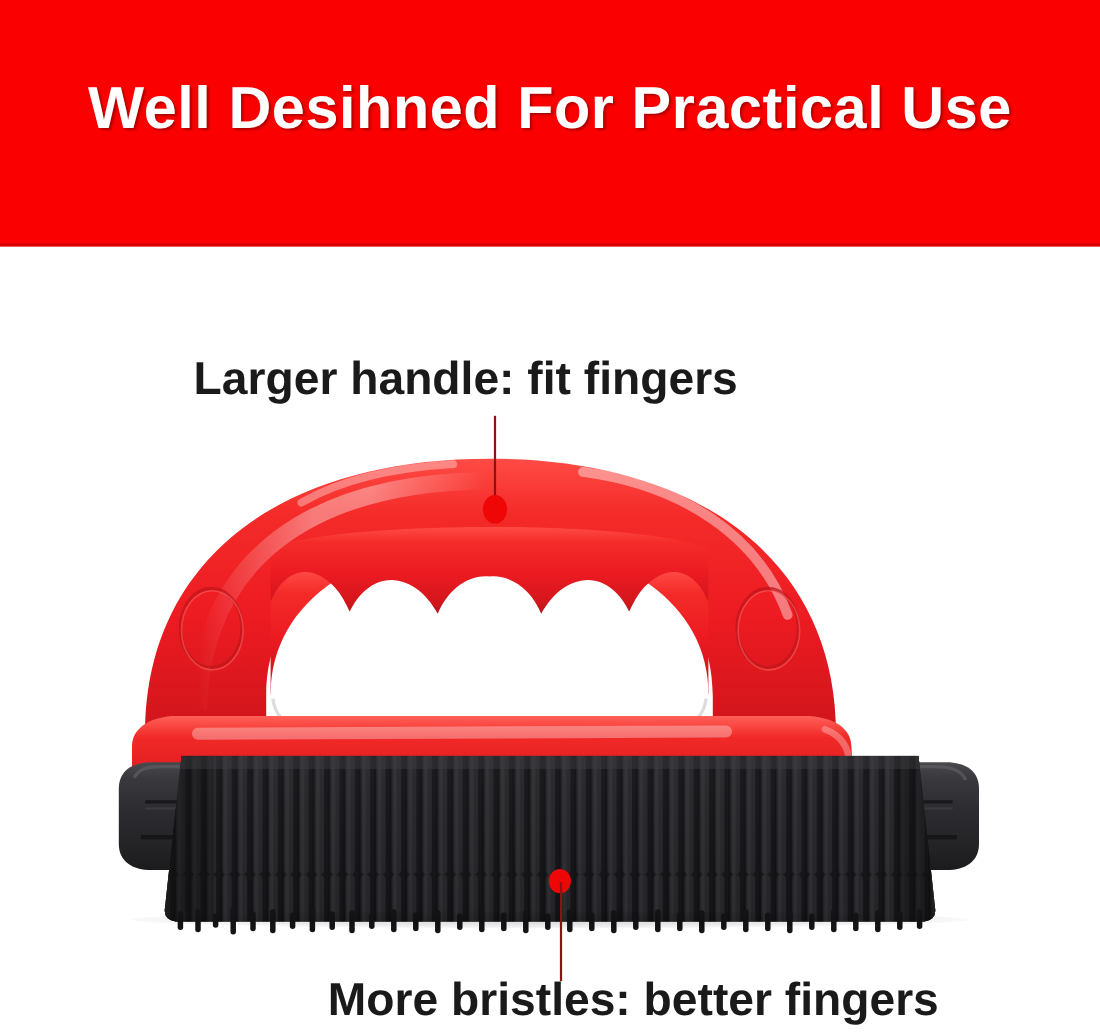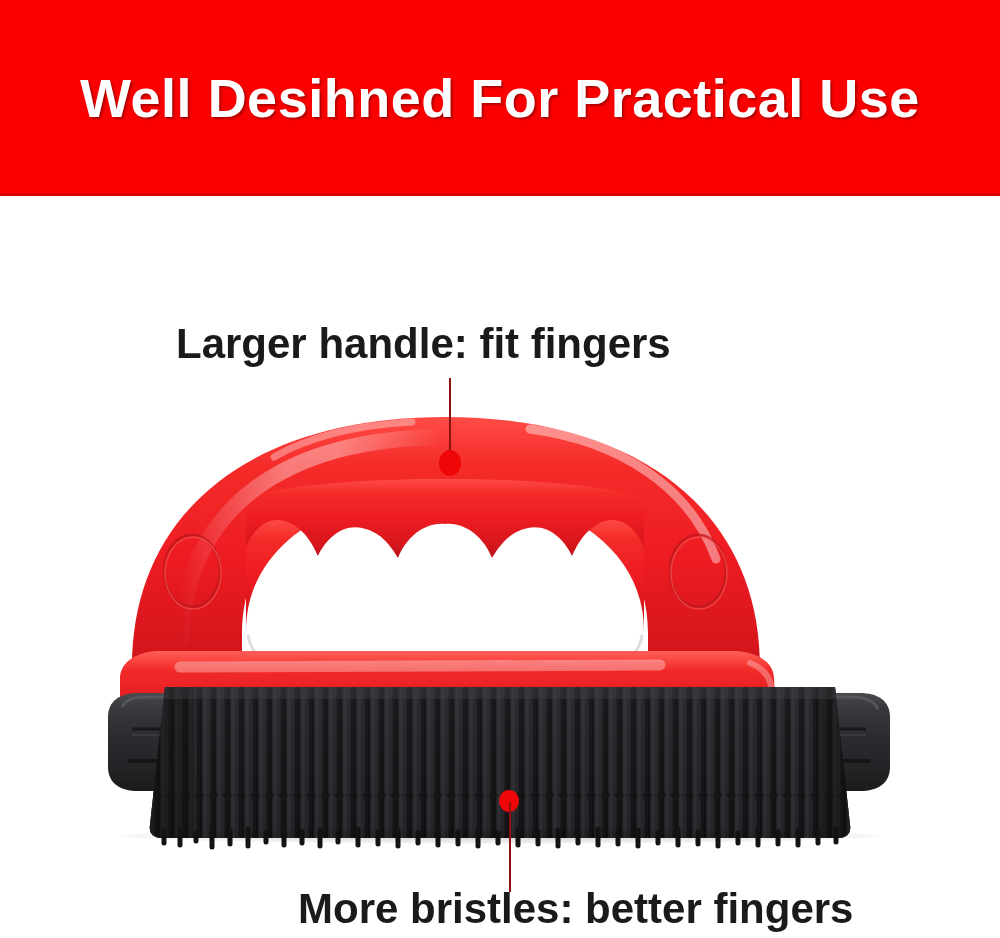--- a/index.html
+++ b/index.html
@@ -18,21 +18,21 @@
     background: #ffffff;
     overflow: hidden;
   }
 
   
   .banner {
     position: absolute;
     left: 0;
     top: 0;
     width: 1000px;
-    height: 196px;
+    height: 224px;
     background: #fa0000;
     border-bottom: 3px solid #d90000;
     box-sizing: border-box;
   }
   .banner-title {
     position: absolute;
     left: 0;
     top: 0;
     width: 1000px;
     height: 196px;

